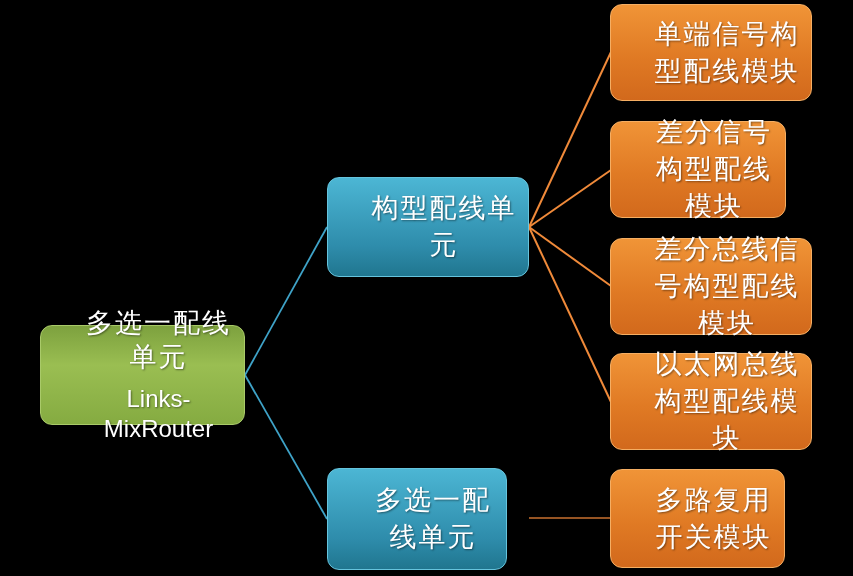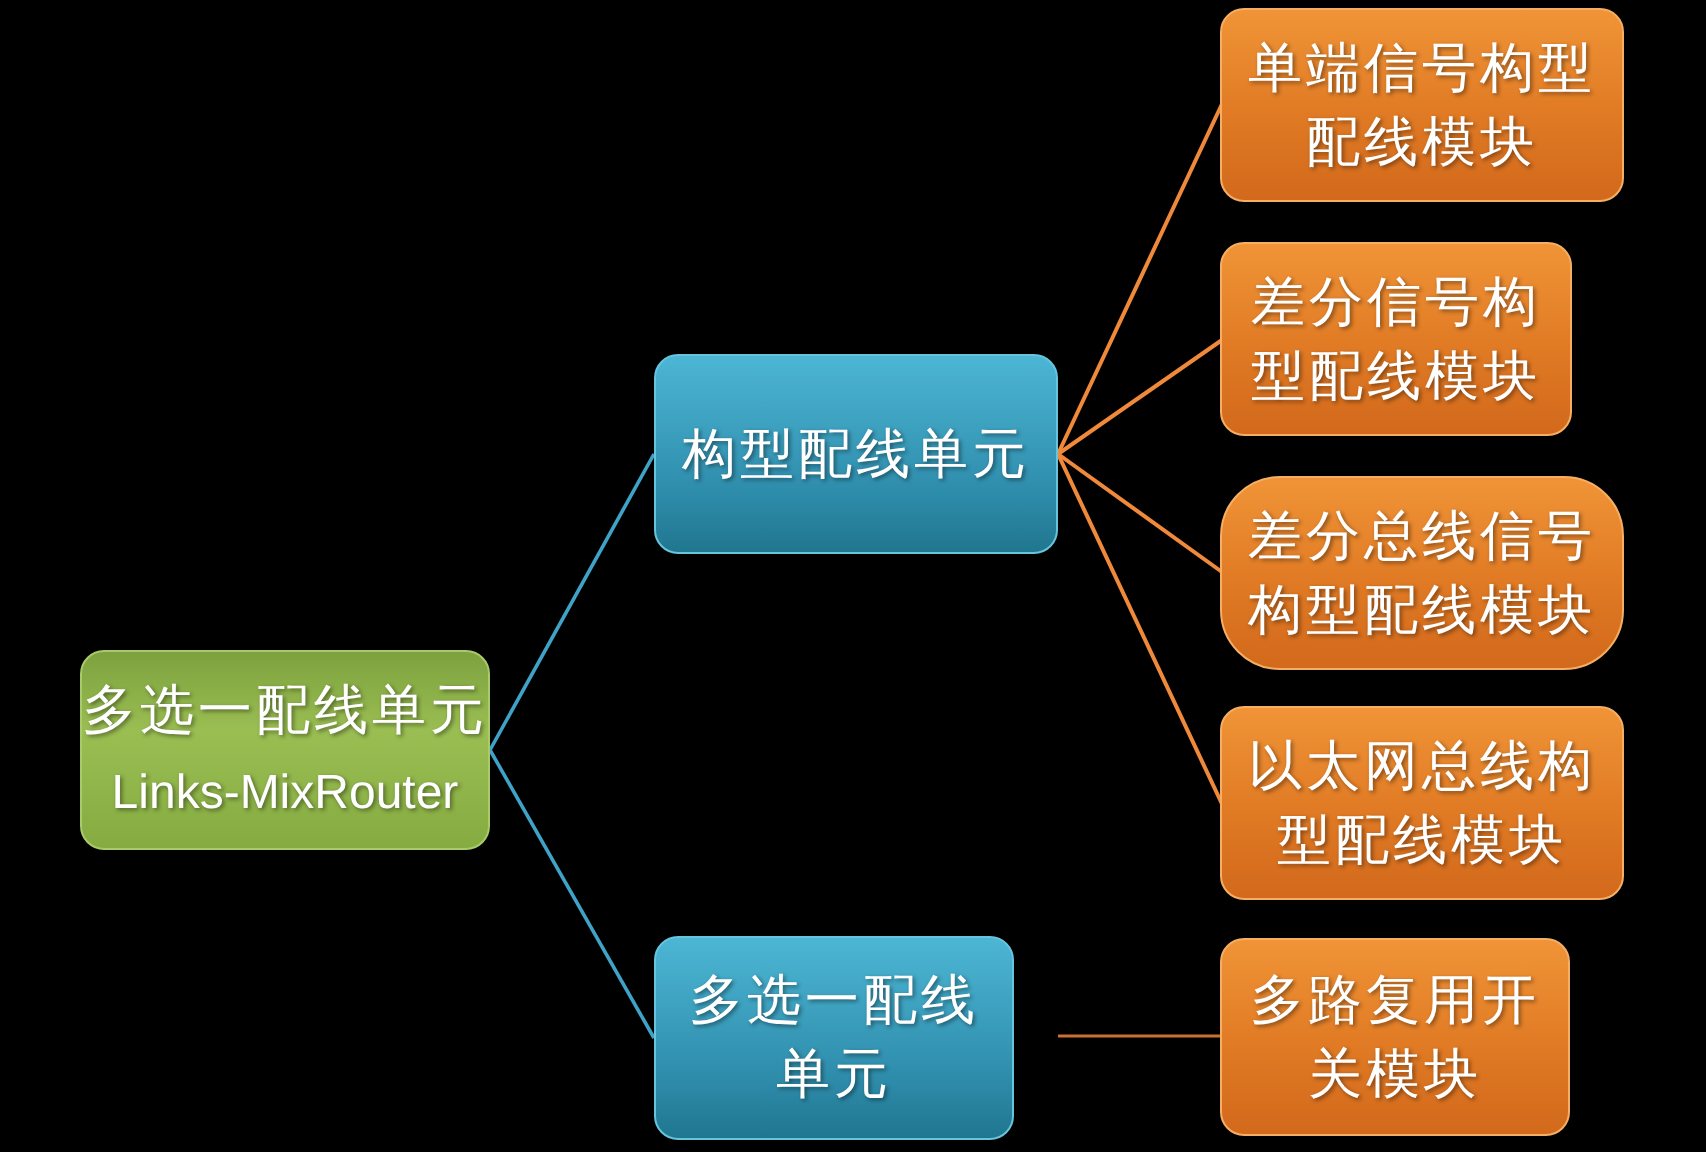--- a/index.html
+++ b/index.html
@@ -20,25 +20,26 @@
     left: 0; top: 0;
     width: 853px;
     height: 576px;
   }
   .node {
     position: absolute;
     box-sizing: border-box;
     border-radius: 12px;
     display: flex;
     flex-direction: column;
-    align-items: center;
+    align-items: flex-start;
     justify-content: center;
     color: #ffffff;
     text-align: center;
     text-shadow: 1px 1px 2px rgba(0,0,0,0.45);
+    padding-left: 32px;
   }
   .node-green {
     background: linear-gradient(180deg, #7DA13E 0%, #9ABE52 40%, #85AB41 100%);
     border: 1px solid #A9CA69;
   }
   .node-blue {
     background: linear-gradient(180deg, #4CB6D4 0%, #2E8CAB 70%, #20768F 100%);
     border: 1px solid #66C4DD;
   }
   .node-orange {
@@ -61,21 +62,21 @@
     letter-spacing: 0;
     line-height: 30px;
     margin-top: 10px;
   }
   
   #node-root   { left: 40px;  top: 325px; width: 205px; height: 100px; }
   #node-unit-1 { left: 327px; top: 177px; width: 202px; height: 100px; }
   #node-unit-2 { left: 327px; top: 468px; width: 180px; height: 102px; }
   #node-mod-1  { left: 610px; top: 4px;   width: 202px; height: 97px; }
   #node-mod-2  { left: 610px; top: 121px; width: 176px; height: 97px; }
-  #node-mod-3  { left: 610px; top: 238px; width: 202px; height: 97px; border-radius: 30px; }
+  #node-mod-3  { left: 610px; top: 238px; width: 202px; height: 97px; }
   #node-mod-4  { left: 610px; top: 353px; width: 202px; height: 97px; }
   #node-mod-5  { left: 610px; top: 469px; width: 175px; height: 99px; }
 </style>
 </head>
 <body>
 
 <div class="stage">
 
   <svg class="edges" viewBox="0 0 853 576" xmlns="http://www.w3.org/2000/svg">
     <line x1="245" y1="375" x2="327" y2="227" stroke="#3FA3C8" stroke-width="1.8"></line>

